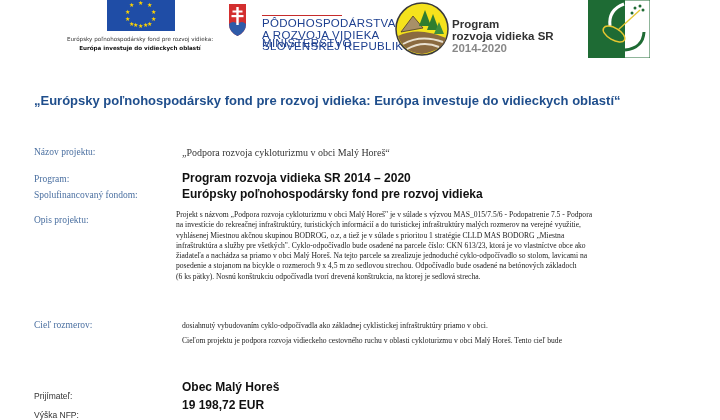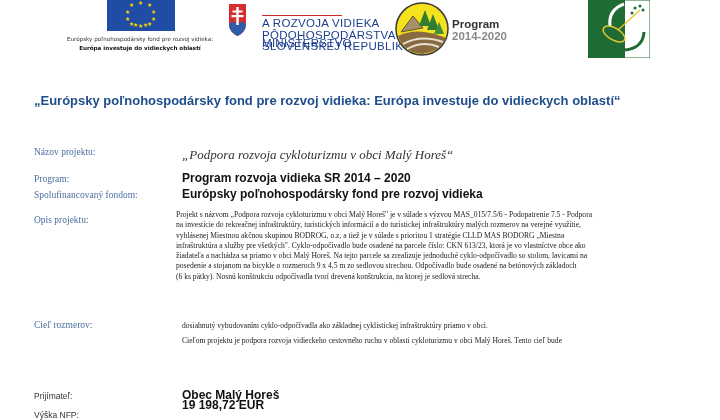--- a/index.html
+++ b/index.html
@@ -19,21 +19,21 @@
   .prv-logo { position: absolute; left: 393px; top: 2px; width: 58px; height: 54px; }
   .prv-text { position: absolute; left: 452px; top: 18px; font-size: 11.5px; line-height: 12px; font-weight: bold; color: #333; }
   .prv-years { font-weight: bold; color: #888; }
 
   .leader { position: absolute; left: 588px; top: 0; width: 62px; height: 58px; }
 
   .main-title { position: absolute; left: 34px; top: 93px; font-size: 13px; font-weight: bold; color: #1f4e8c; font-family: "Liberation Sans", sans-serif; white-space: nowrap; }
 
   .lbl { position: absolute; left: 34px; font-family: "Liberation Serif", serif; font-size: 9.5px; color: #4a6fa0; white-space: nowrap; }
   .lbl.sans { font-family: "Liberation Sans", sans-serif; color: #333; font-size: 8.5px; margin-top: 8px; }
-  .val-serif { position: absolute; left: 182px; font-family: "Liberation Serif", serif; font-size: 13px; color: #333; white-space: nowrap; font-style: italic; }
+  .val-serif { position: absolute; left: 182px; font-family: "Liberation Serif", serif; font-size: 10px; color: #333; white-space: nowrap; }
   .val-bold { position: absolute; left: 182px; font-family: "Liberation Sans", sans-serif; font-size: 12px; font-weight: bold; color: #111; white-space: nowrap; }
   .desc { position: absolute; left: 176px; width: 532px; font-family: Liberation Serif, serif; font-size: 7.6px; line-height: 10.3px; color: #222; }
   .desc.justify { text-align: justify; }
 </style>
 </head>
 <body>
 
 <div class="header">
 
   <div class="eu-flag">
@@ -58,37 +58,38 @@
   <svg class="sk-shield" viewBox="0 0 17 32">
     <path d="M0 0 H17 V20 Q17 28 8.5 32 Q0 28 0 20 Z" fill="#d32f2f"></path>
     <path d="M0 20 Q4 16 8.5 20 Q13 16 17 20 Q17 28 8.5 32 Q0 28 0 20 Z" fill="#2f5ba8"></path>
     <rect x="7.3" y="3" width="2.4" height="18" fill="#fff"></rect>
     <rect x="3.5" y="6.5" width="10" height="2" fill="#fff"></rect>
     <rect x="2.5" y="11" width="12" height="2.2" fill="#fff"></rect>
   </svg>
   <div class="min-title">MINISTERSTVO</div>
   <div class="min-line"></div>
   <div class="min-sub">
+    <div>PÔDOHOSPODÁRSTVA</div>
     <div>A ROZVOJA VIDIEKA</div>
-    <div>PÔDOHOSPODÁRSTVA</div>
     <div>SLOVENSKEJ REPUBLIKY</div>
   </div>
 
   <svg class="prv-logo" viewBox="0 0 58 54">
     <circle cx="29" cy="27" r="26" fill="#f5e21c" stroke="#3a3a3a" stroke-width="1.5"></circle>
     <path d="M8 30 L20 14 L30 26 Z" fill="#a89068" stroke="#4a3a2a" stroke-width="0.8"></path>
     <path d="M32 8 L26 24 L38 24 Z" fill="#2f7d2f"></path>
     <path d="M40 12 L34 28 L46 28 Z" fill="#2f7d2f"></path>
     <path d="M46 20 L41 32 L51 32 Z" fill="#3e8f3e"></path>
     <path d="M5 34 Q25 24 53 36 Q50 48 29 52 Q10 50 5 34 Z" fill="#8a6a40"></path>
     <path d="M10 42 Q28 32 50 40" stroke="#e8e0d0" stroke-width="2" fill="none"></path>
     <path d="M14 47 Q30 38 46 45" stroke="#e8e0d0" stroke-width="2" fill="none"></path>
   </svg>
   <div class="prv-text">
     <div>Program</div>
+    <div>rozvoja vidieka SR</div>
     <div class="prv-years">2014-2020</div>
   </div>
 
   <svg class="leader" viewBox="0 0 62 58">
     <rect x="0" y="0" width="62" height="58" fill="#ffffff" stroke="#1e6b34" stroke-width="1"></rect>
     <rect x="0" y="0" width="37" height="58" fill="#1e6b34"></rect>
     <text x="6" y="6" font-size="7" fill="#fff" font-family="Liberation Sans, sans-serif" font-weight="bold" transform="rotate(-90 6 30)" text-anchor="middle">LEADER</text>
     <path d="M36 4 Q20 10 22 26" stroke="#ffffff" stroke-width="3" fill="none"></path>
     <path d="M37 50 Q55 48 56 32" stroke="#1e6b34" stroke-width="3" fill="none"></path>
     <ellipse cx="26" cy="34" rx="12" ry="6" transform="rotate(30 26 34)" fill="none" stroke="#e6c630" stroke-width="1.5"></ellipse>
@@ -122,16 +123,16 @@
   <div>(6 ks pätky). Nosnú konštrukciu odpočívadla tvorí drevená konštrukcia, na ktorej je sedlová strecha.</div>
 </div>
 
 <div class="lbl" style="top:320px">Cieľ rozmerov:</div>
 <div class="desc justify" style="top:318px; left:182px; width:522px; line-height:15px;">
   <div>dosiahnutý vybudovaním cyklo-odpočívadla ako základnej cyklistickej infraštruktúry priamo v obci.</div>
   <div>Cieľom projektu je podpora rozvoja vidieckeho cestovného ruchu v oblasti cykloturizmu v obci Malý Horeš. Tento cieľ bude</div>
 </div>
 
 <div class="lbl sans" style="top:383px">Prijímateľ:</div>
-<div class="val-bold" style="top:388px">Obec Malý Horeš</div>
+<div class="val-bold" style="top:380px">Obec Malý Horeš</div>
 
 <div class="lbl sans" style="top:402px">Výška NFP:</div>
 <div class="val-bold" style="top:398px">19 198,72 EUR</div>
 
 </body></html>

